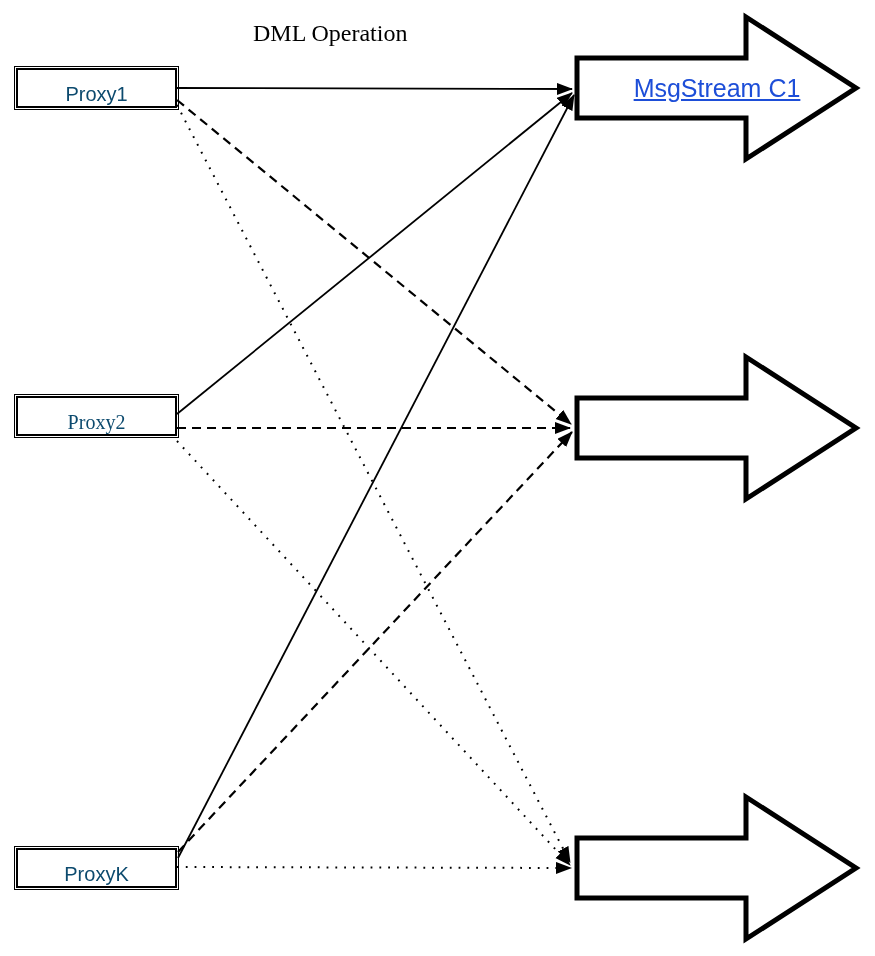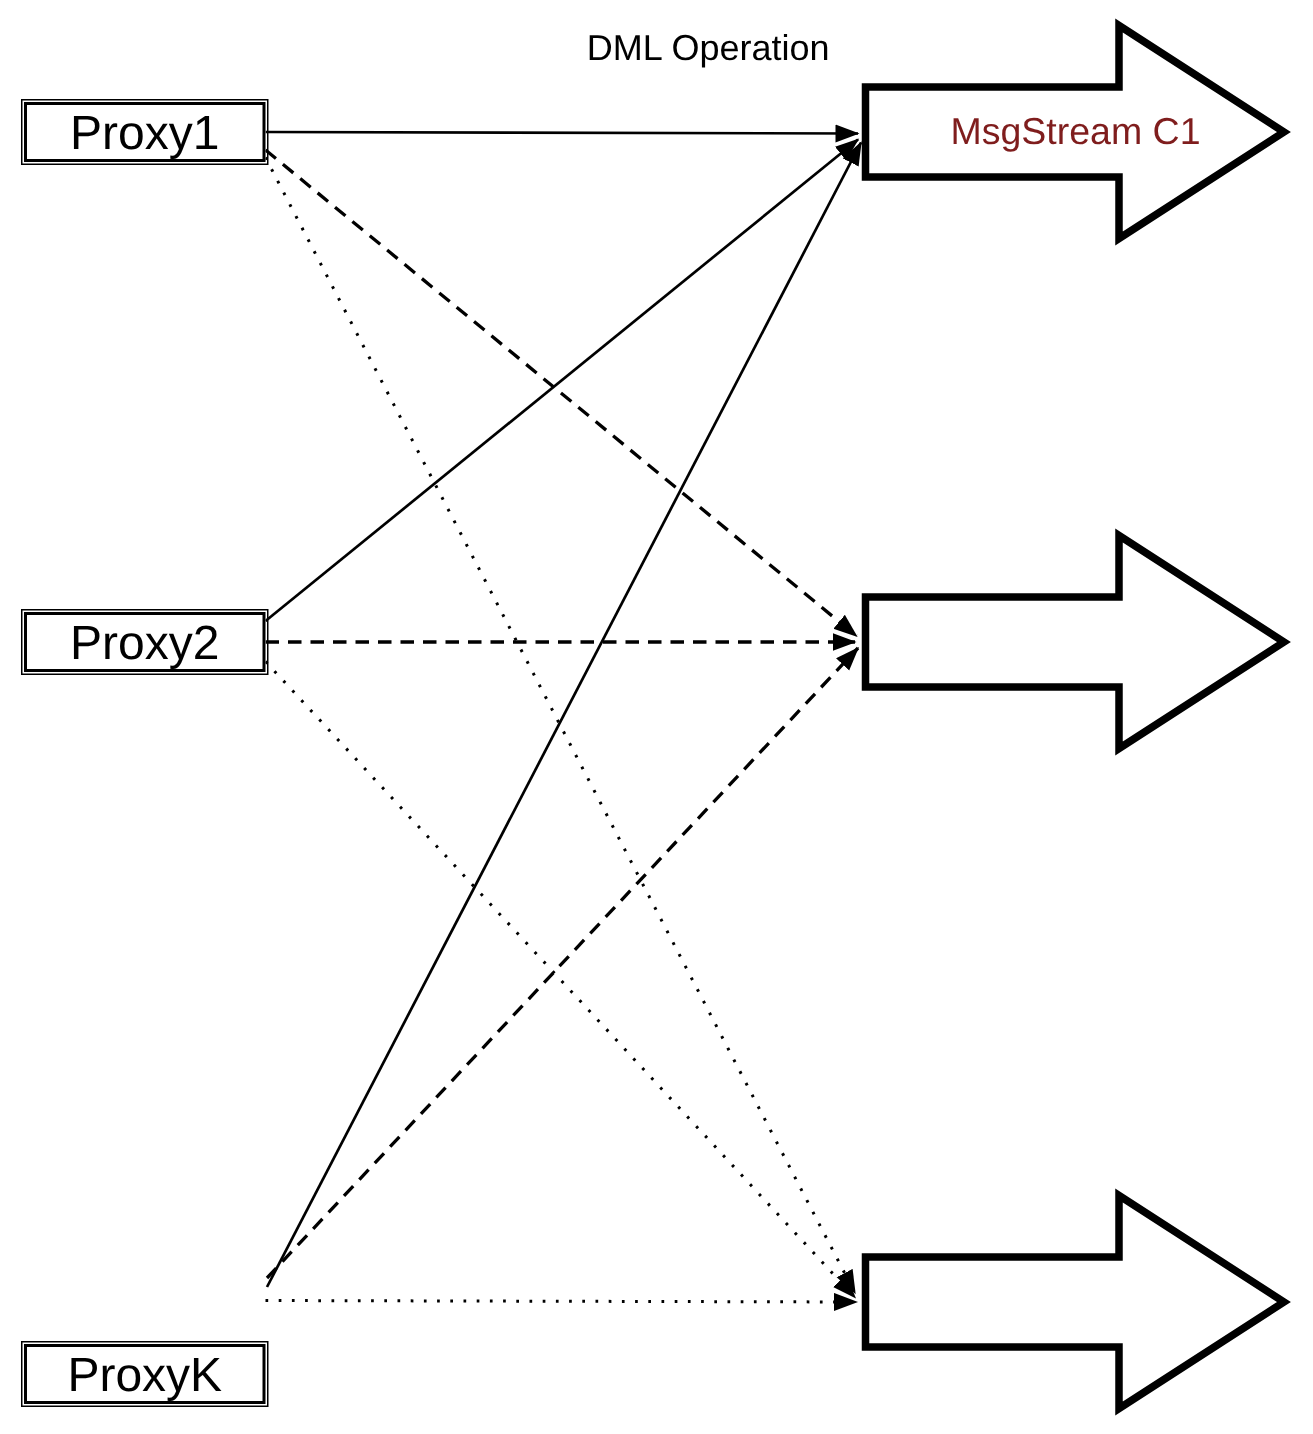--- a/index.html
+++ b/index.html
@@ -20,54 +20,56 @@
     left: 0;
     top: 0;
     width: 875px;
     height: 956px;
   }
   .diagram-title {
     position: absolute;
     left: 253px;
     top: 20px;
     width: 300px;
-    text-align: right;
+    text-align: left;
     font-size: 24px;
     line-height: 26px;
     color: #000000;
+    font-family: Liberation Serif, serif;
   }
   .proxy-box {
     position: absolute;
     left: 16px;
     width: 157px;
     height: 36px;
     background: #ffffff;
     border: 2px solid #000000;
     outline: 1px solid #000000;
     outline-offset: 1px;
     display: flex;
-    align-items: center;
+    align-items: flex-end;
     justify-content: center;
-    font-size: 32px;
-    color: #000000;
+    font-size: 20px;
+    color: #0c4a6e;
   }
   .proxy-box.p1 { top: 68px; }
-  .proxy-box.p2 { top: 408px; }
-  .proxy-box.pk { top: 848px; margin-top: 48px; }
+  .proxy-box.p2 { top: 396px; font-family: Liberation Serif, serif; }
+  .proxy-box.pk { top: 848px; }
   .stream-label {
     position: absolute;
     left: 577px;
     width: 280px;
     height: 60px;
     display: flex;
     align-items: center;
     justify-content: center;
     font-size: 25px;
-    color: #7f1d1d;
+    color: #1d4ed8;
     pointer-events: none;
+    text-decoration: underline;
   }
   .stream-label.c1 { top: 58px; }
   .stream-label.c2 { top: 398px; }
   .stream-label.cn { top: 838px; }
   .edge { stroke: #000000; fill: none; }
   .edge.solid  { stroke-width: 1.8; }
   .edge.dashed { stroke-width: 2.2; stroke-dasharray: 9 6; }
   .edge.dotted { stroke-width: 2;   stroke-dasharray: 1.8 7; }
   .block-arrow {
     fill: #ffffff;

